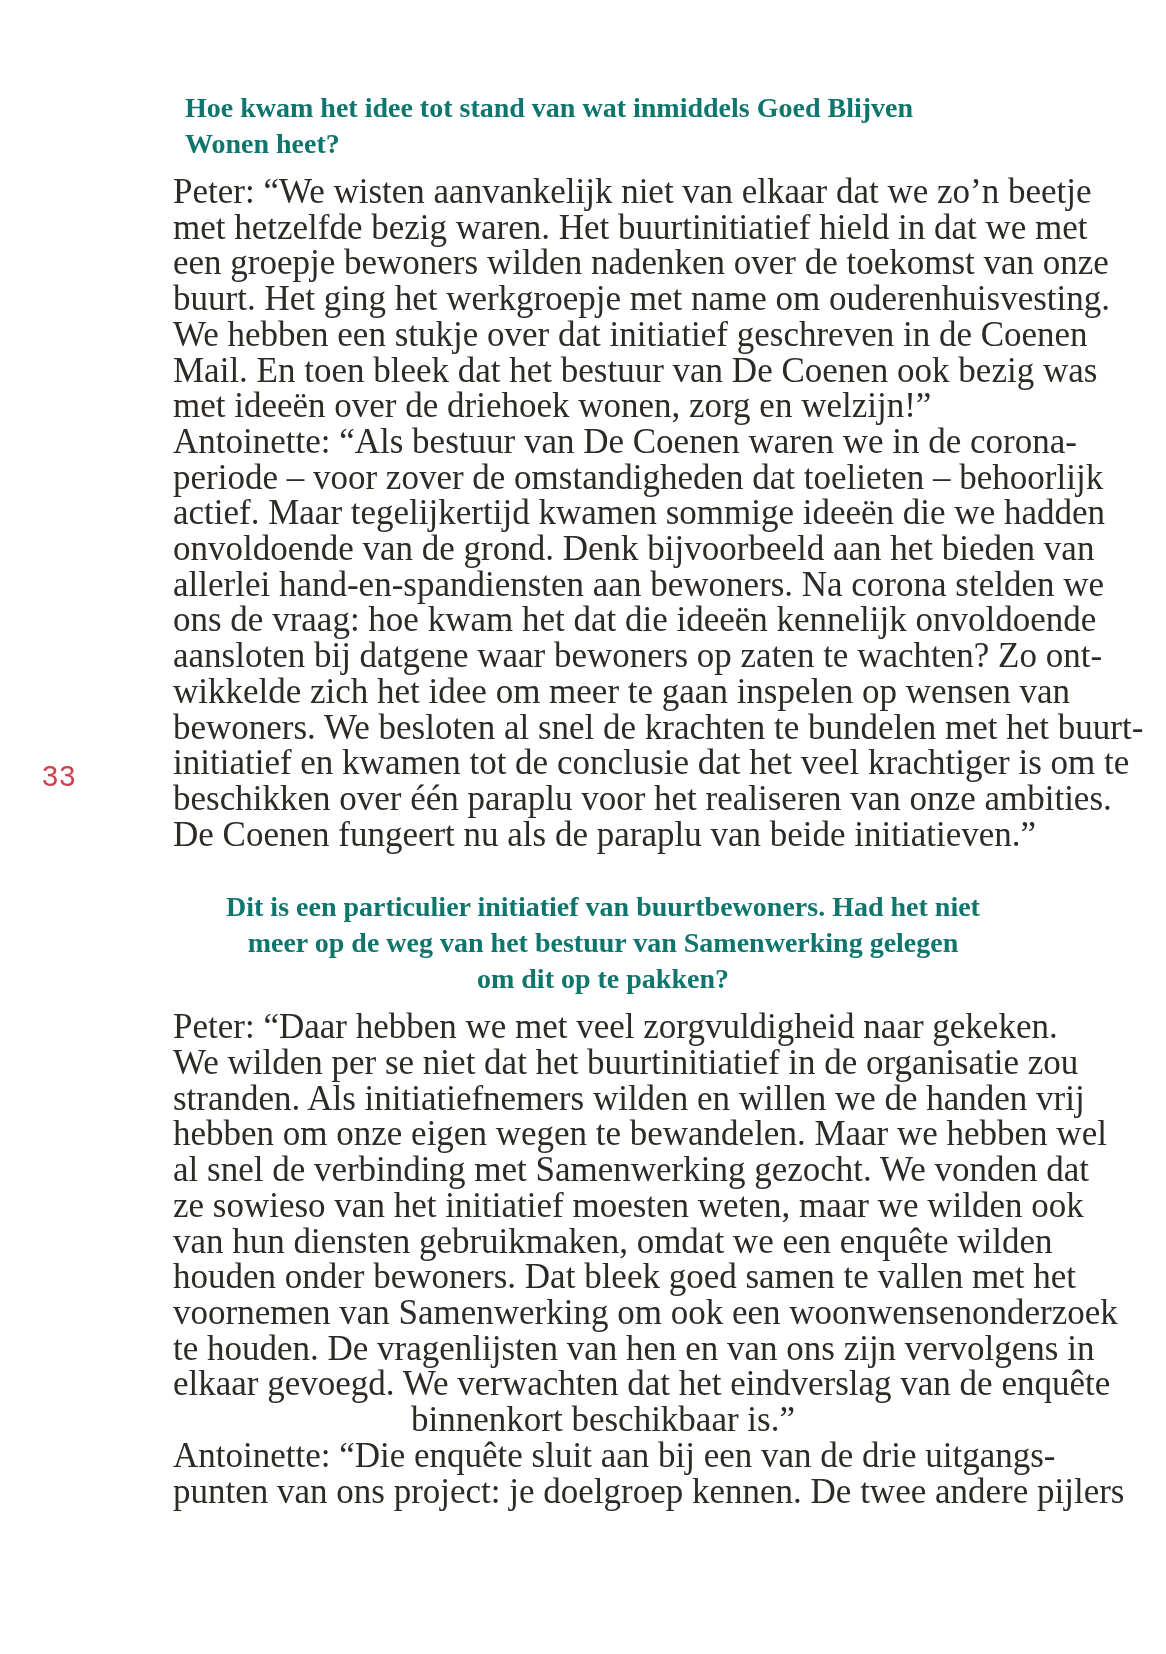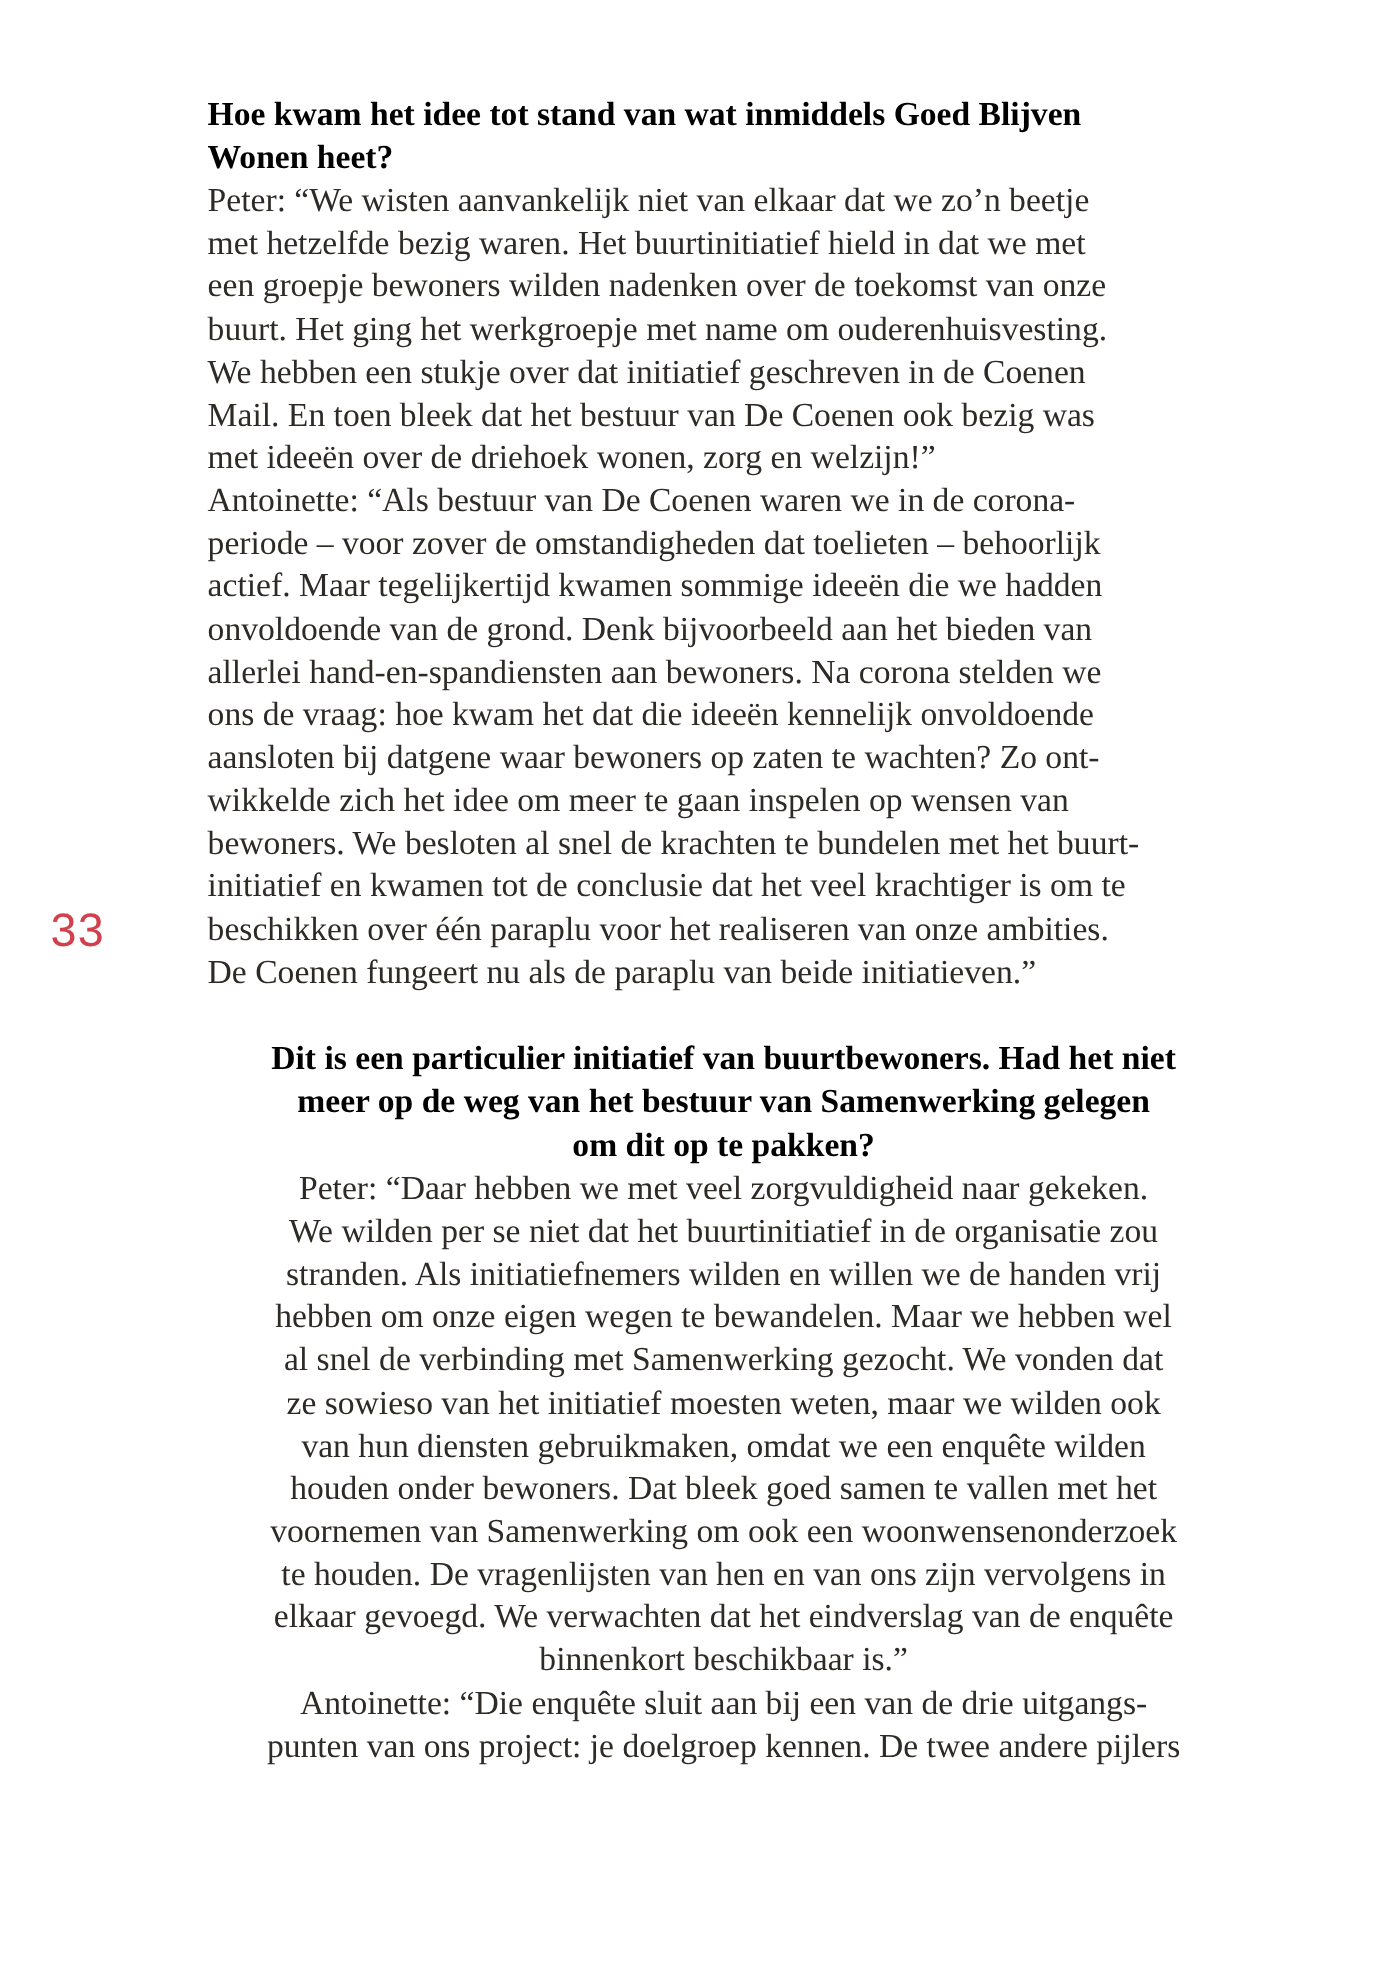--- a/index.html
+++ b/index.html
@@ -14,47 +14,47 @@
     background: #ffffff;
     overflow: hidden;
     font-family: "Liberation Serif", serif;
     color: #2e2a25;
   }
   .page-number {
     position: absolute;
     left: 42px;
     top: 758px;
     font-family: "Liberation Sans", sans-serif;
-    font-size: 39px;
+    font-size: 29px;
     line-height: 36px;
     color: #d2404e;
     letter-spacing: 1px;
   }
   .content {
     position: absolute;
     left: 173px;
     top: 78px;
     width: 860px;
   }
   .qa-section { margin: 0; }
   .qa-section + .qa-section { margin-top: 37px; text-align: center; }
   h2.question {
-    margin: 0;
+    margin: 12px;
     font-family: "Liberation Serif", serif;
     font-weight: 700;
     font-size: 28px;
     line-height: 36px;
-    color: #000000;
+    color: #0f766e;
     white-space: pre-line;
   }
   p.answer {
     margin: 0;
     font-family: "Liberation Serif", serif;
     font-weight: 400;
-    font-size: 28px;
+    font-size: 35px;
     line-height: 35.7px;
     color: #2e2a25;
     white-space: pre;
   }
 </style>
 </head>
 <body>
 
 <div class="page">
   <div class="page-number">33</div>

